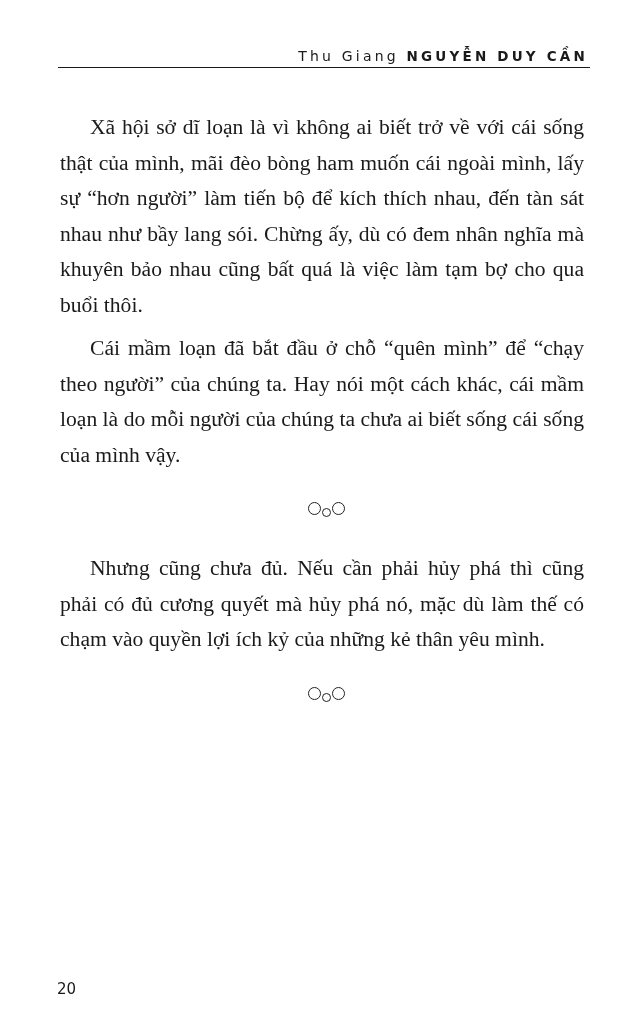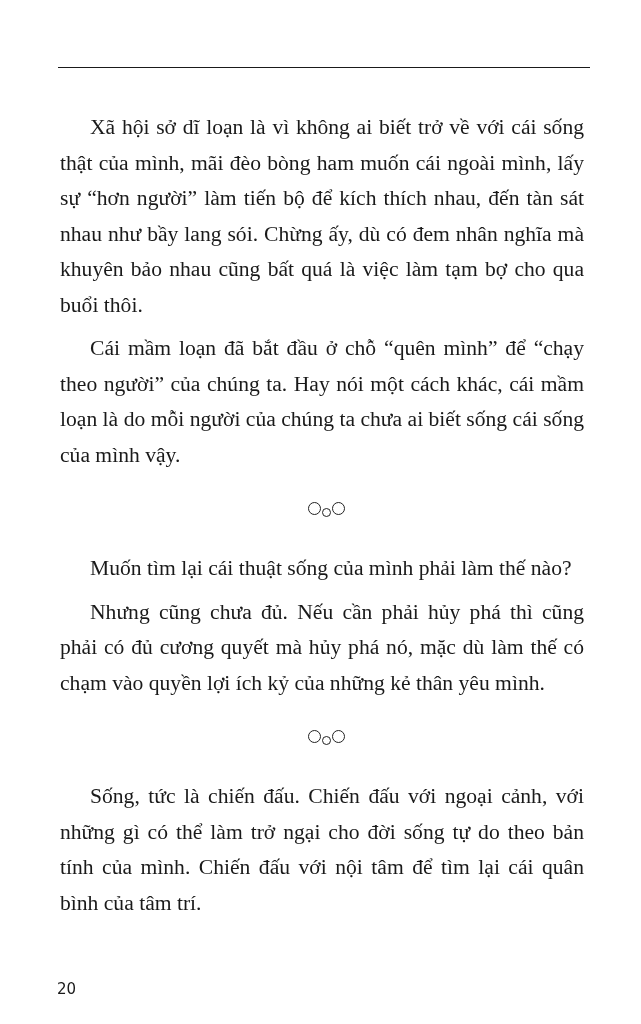--- a/index.html
+++ b/index.html
@@ -82,38 +82,40 @@
       top: 980px;
       font-family: "DejaVu Sans", "Liberation Sans", sans-serif;
       font-size: 15px;
       color: #1a1a1a;
     }
   </style>
 </head>
 <body>
 
 <div class="running-header">
+  <div class="header-text">
+    <span>Thu Giang</span>
+    <span class="author-name">NGUYỄN DUY CẦN</span>
+  </div>
   <div class="header-rule"></div>
 </div>
 
 <div class="page-body">
   <p class="para">Xã hội sở dĩ loạn là vì không ai biết trở về với cái sống thật của mình, mãi đèo bòng ham muốn cái ngoài mình, lấy sự “hơn người” làm tiến bộ để kích thích nhau, đến tàn sát nhau như bầy lang sói. Chừng ấy, dù có đem nhân nghĩa mà khuyên bảo nhau cũng bất quá là việc làm tạm bợ cho qua buổi thôi.</p>
   <p class="para">Cái mầm loạn đã bắt đầu ở chỗ “quên mình” để “chạy theo người” của chúng ta. Hay nói một cách khác, cái mầm loạn là do mỗi người của chúng ta chưa ai biết sống cái sống của mình vậy.</p>
 
   <div class="ornament">
     <span>
       <span class="ring big"></span><span class="ring small"></span><span class="ring big"></span>
     </span>
   </div>
 
-  <p class="para">Muốn tìm lại cái thuật sống của mình phải làm thế nào?</p>
   <p class="para">Nhưng cũng chưa đủ. Nếu cần phải hủy phá thì cũng phải có đủ cương quyết mà hủy phá nó, mặc dù làm thế có chạm vào quyền lợi ích kỷ của những kẻ thân yêu mình.</p>
 
   <div class="ornament">
     <span>
       <span class="ring big"></span><span class="ring small"></span><span class="ring big"></span>
     </span>
   </div>
 
-  <p class="para">Sống, tức là chiến đấu. Chiến đấu với ngoại cảnh, với những gì có thể làm trở ngại cho đời sống tự do theo bản tính của mình. Chiến đấu với nội tâm để tìm lại cái quân bình của tâm trí.</p>
 </div>
 
 <div class="page-number">20</div>
 
 </body></html>

